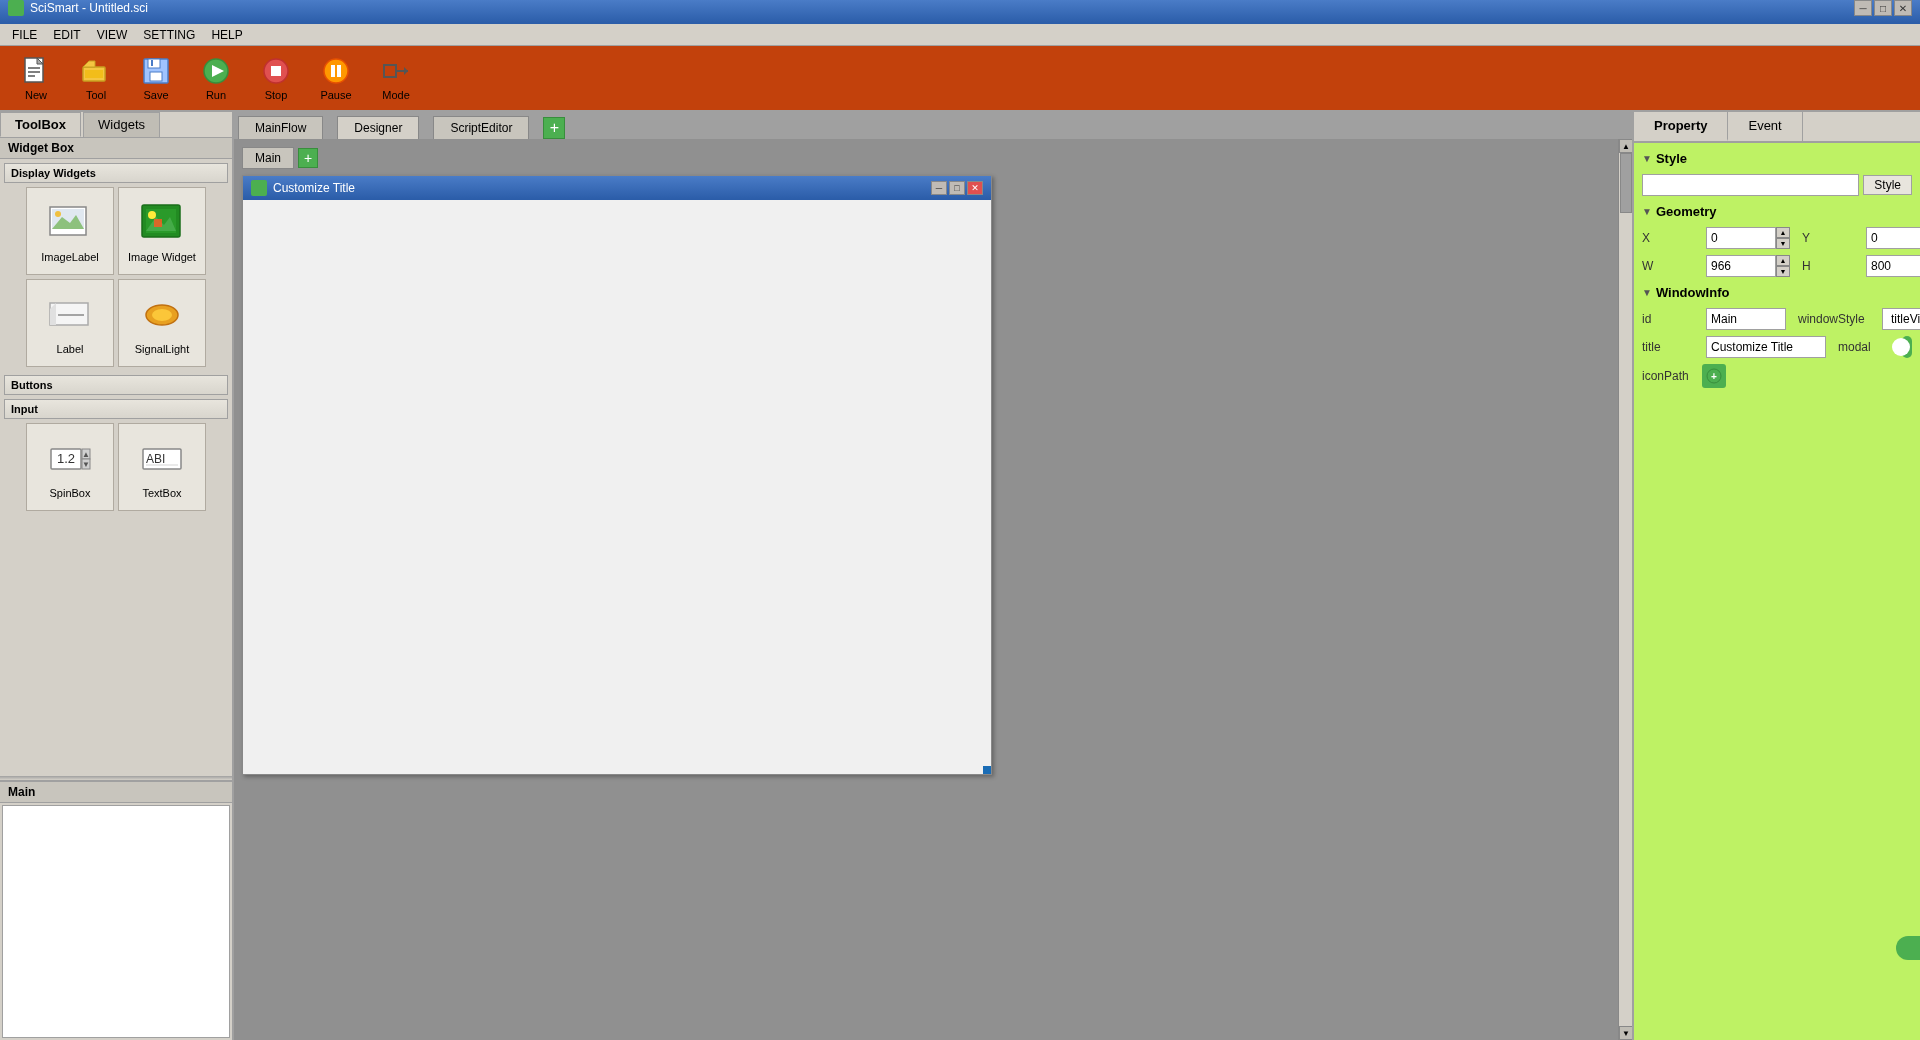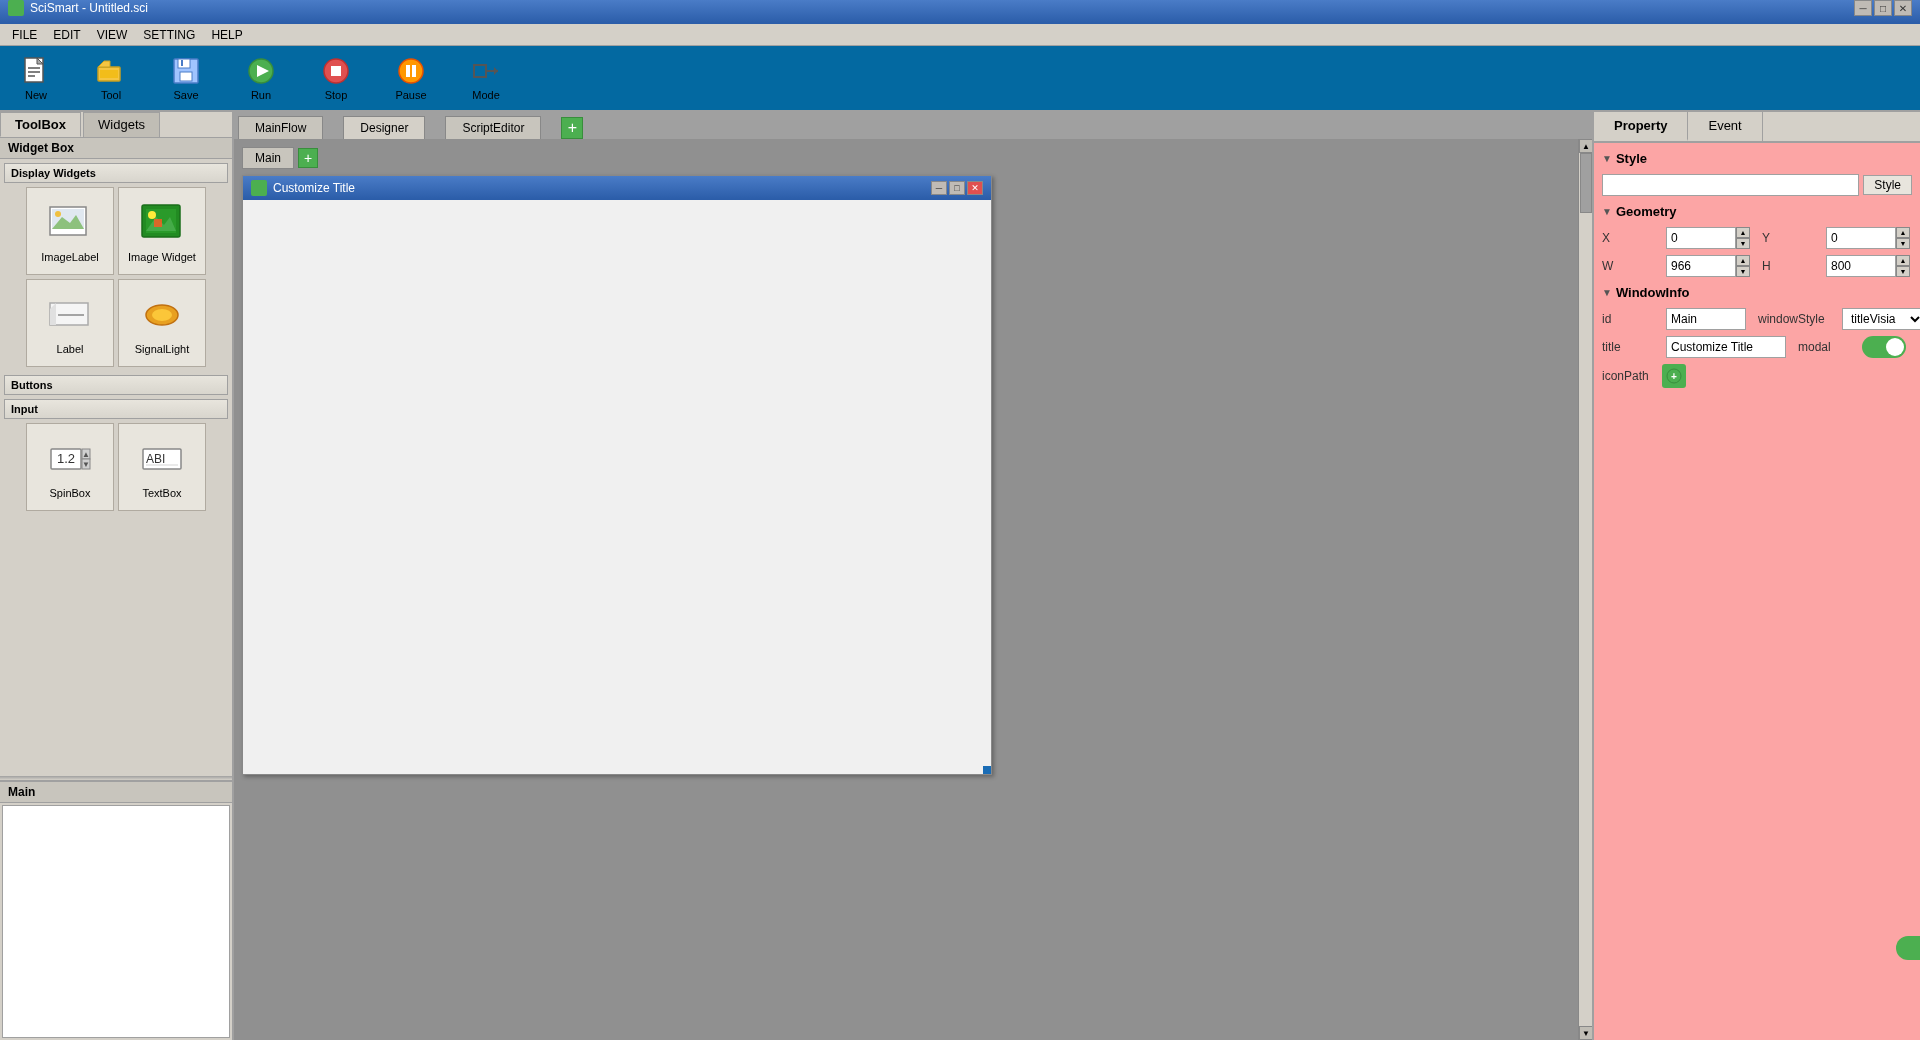--- a/index.html
+++ b/index.html
@@ -31,26 +31,26 @@
     }
     .menu-item {
       padding: 2px 8px;
       cursor: pointer;
       font-size: 12px;
       color: #000;
     }
 
     
     .toolbar {
-      background: #0369a1;
+      background: #c2410c;
       height: 66px;
       display: flex;
       align-items: center;
       padding: 4px 8px;
-      gap: 19px;
+      gap: 4px;
       border-bottom: 2px solid #a0a0a0;
     }
     .tool-btn {
       display: flex;
       flex-direction: column;
       align-items: center;
       justify-content: center;
       width: 56px;
       height: 56px;
       border: 1px solid transparent;
@@ -150,21 +150,21 @@
       flex: 1;
       background: #808080;
       display: flex;
       flex-direction: column;
       overflow: hidden;
     }
     .main-tabs {
       display: flex;
       background: #a0a0a0;
       padding: 4px 4px 0 4px;
-      gap: 20px;
+      gap: 14px;
     }
     .main-tab {
       padding: 4px 16px;
       background: #c8c5bd;
       border: 1px solid #888;
       border-bottom: none;
       font-size: 12px;
       cursor: pointer;
     }
     .main-tab.active {
@@ -257,22 +257,22 @@
     }
     .bottom-panel-body {
       flex: 1;
       background: white;
       border: 1px solid #a0a0a0;
       margin: 2px;
     }
 
     
     .right-panel {
-      width: 328px;
-      background: #fca5a5;
+      width: 288px;
+      background: #bef264;
       border-left: 2px solid #a0a0a0;
       display: flex;
       flex-direction: column;
     }
     .right-tabs {
       display: flex;
       background: #d4d0c8;
       border-bottom: 2px solid #a0a0a0;
     }
     .right-tab {

